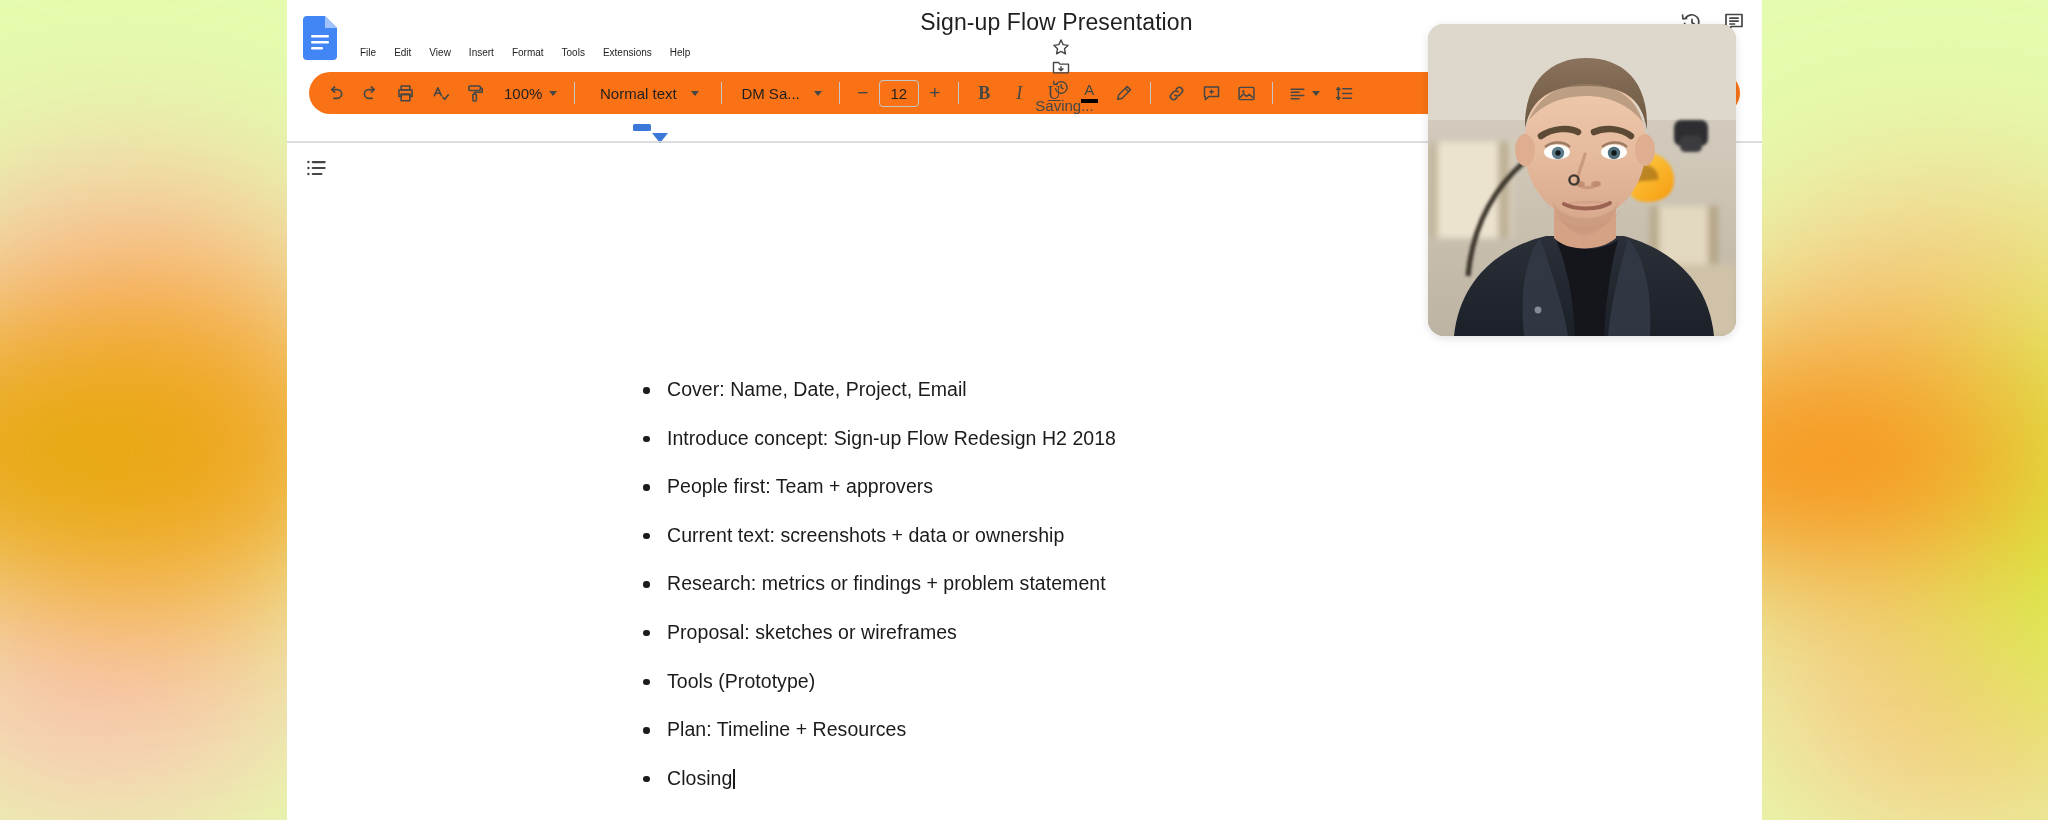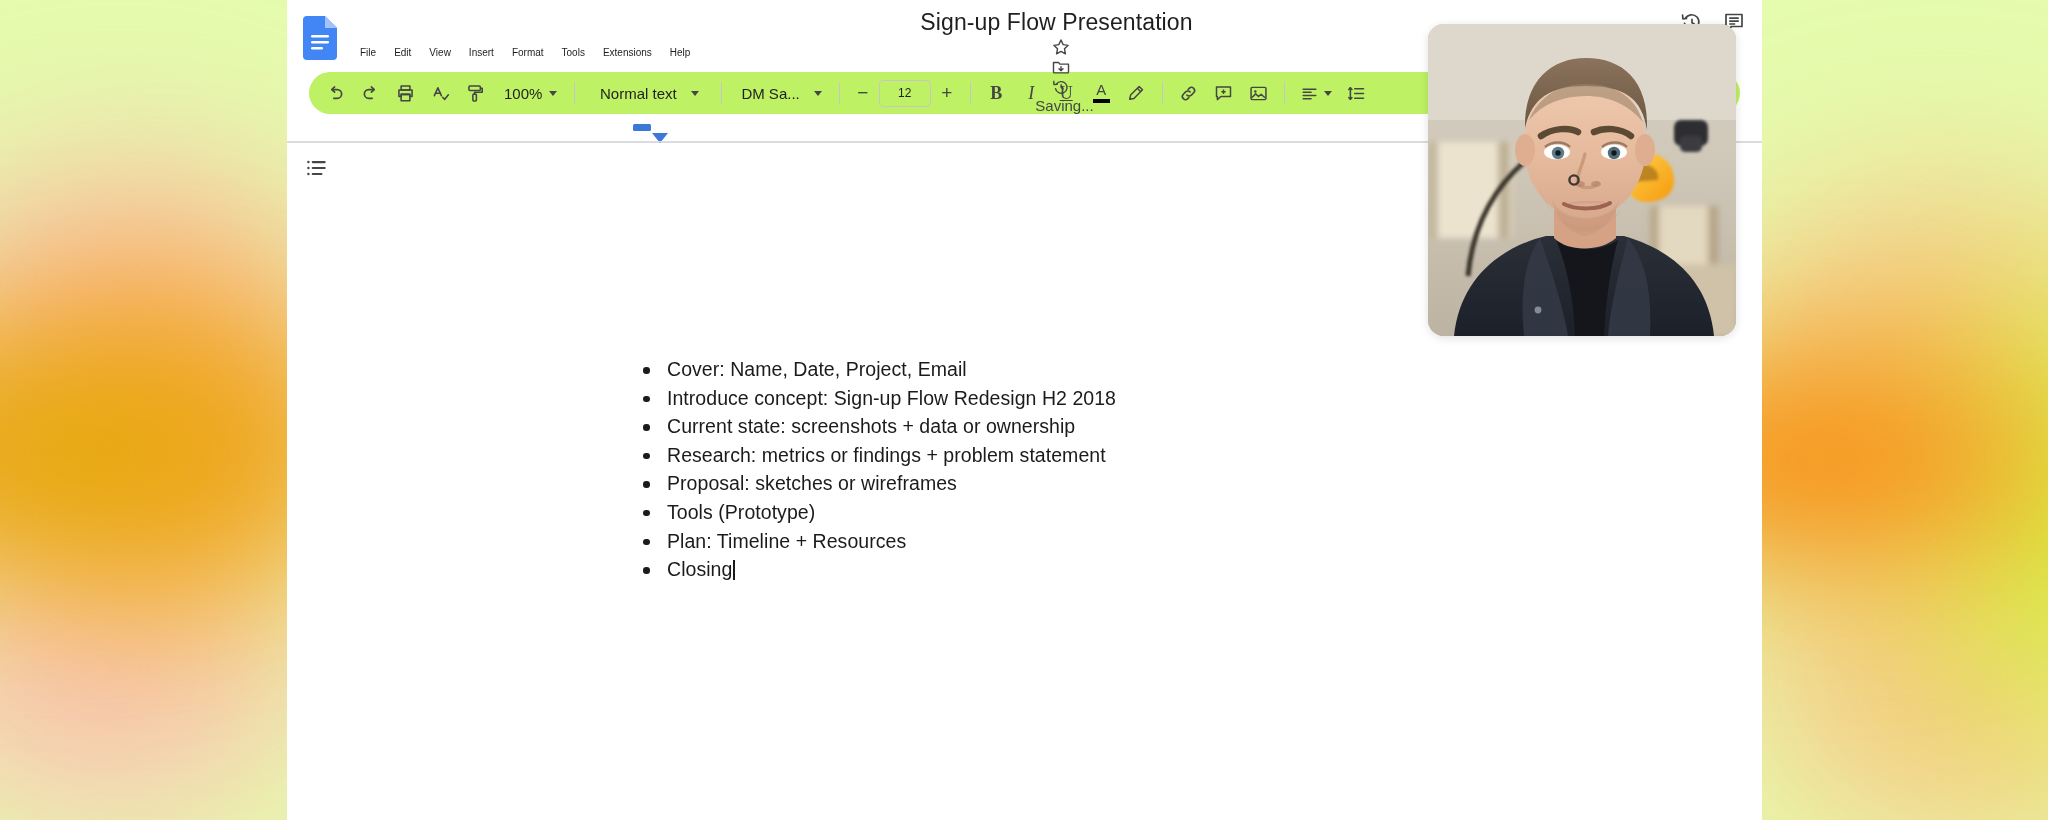--- a/index.html
+++ b/index.html
@@ -93,21 +93,21 @@
   }
   .header-right {
     position: absolute; right: 16px; top: 10px;
     display: flex; align-items: center; gap: 18px;
     color: #444746;
   }
 
   
   .toolbar-wrap { padding: 0 22px; }
   .toolbar {
-    background: #bef264;
+    background: #f97316;
     border-radius: 22px;
     height: 42px;
     display: flex;
     align-items: center;
     padding: 0 10px;
     gap: 2px;
     overflow: hidden;
   }
   .tb-btn {
     width: 33px; height: 33px;
@@ -128,23 +128,23 @@
     font-size: 15px; color: #1f1f1f;
     padding: 0 8px 0 10px; flex: none;
   }
   .tb-combo .cap { margin-right: 14px; white-space: nowrap; }
   .combo-style { min-width: 128px; }
   .combo-font { min-width: 96px; }
   .fontsize-group { display: flex; align-items: center; gap: 2px; flex: none; }
   .fs-pm { width: 28px; height: 28px; display:flex; align-items:center; justify-content:center;
            border-radius: 50%; color:#444746; font-size: 19px; }
   .fs-box {
-    width: 52px; height: 27px; border: 1px solid #c4c7c5; border-radius: 4px;
+    width: 40px; height: 27px; border: 1px solid #c4c7c5; border-radius: 4px;
     display: flex; align-items: center; justify-content: center;
-    font-size: 12px; color: #1f1f1f; background: transparent;
+    font-size: 15px; color: #1f1f1f; background: transparent;
   }
   .caret { width: 0; height: 0; border-left: 4.5px solid transparent;
            border-right: 4.5px solid transparent; border-top: 5px solid #444746; }
 
   
   .ruler {
     position: relative; height: 22px; margin: 7px 0 0 0;
     border-bottom: 1px solid #dadce0;
   }
   .ruler-line {
@@ -172,20 +172,21 @@
   }
   ul.bullets { list-style: none; }
   ul.bullets li {
     position: relative;
     font-size: 19.5px;
     line-height: 28.6px;
     color: #1b1b1b;
     padding-left: 25px;
     white-space: nowrap;
     letter-spacing: .05px;
+    margin-top: 20px;
   }
   ul.bullets li::before {
     content: "";
     position: absolute; left: 1px; top: 12px;
     width: 6.5px; height: 6.5px; border-radius: 50%;
     background: #1b1b1b;
   }
   .caret-text {
     display: inline-block; width: 1.6px; height: 20px;
     background: #1b1b1b; vertical-align: -4px; margin-left: 1px;
@@ -440,21 +441,22 @@
         <circle cx="5" cy="17.5" r="1.1" fill="currentColor" stroke="none"></circle>
         <path d="M9 6.5h11M9 12h11M9 17.5h8"></path>
       </svg>
     </div>
 
     <div class="page">
       <div class="doc-body">
         <ul class="bullets">
           <li>Cover: Name, Date, Project, Email</li>
           <li>Introduce concept: Sign-up Flow Redesign H2 2018</li>
-          <li>Current state: screenshots + data or ownership</li>
+          <li>People first: Team + approvers</li>
+          <li>Current text: screenshots + data or ownership</li>
           <li>Research: metrics or findings + problem statement</li>
           <li>Proposal: sketches or wireframes</li>
           <li>Tools (Prototype)</li>
           <li>Plan: Timeline + Resources</li>
           <li><span>Closing</span><span class="caret-text"></span></li>
         </ul>
       </div>
     </div>
   </div>
 

